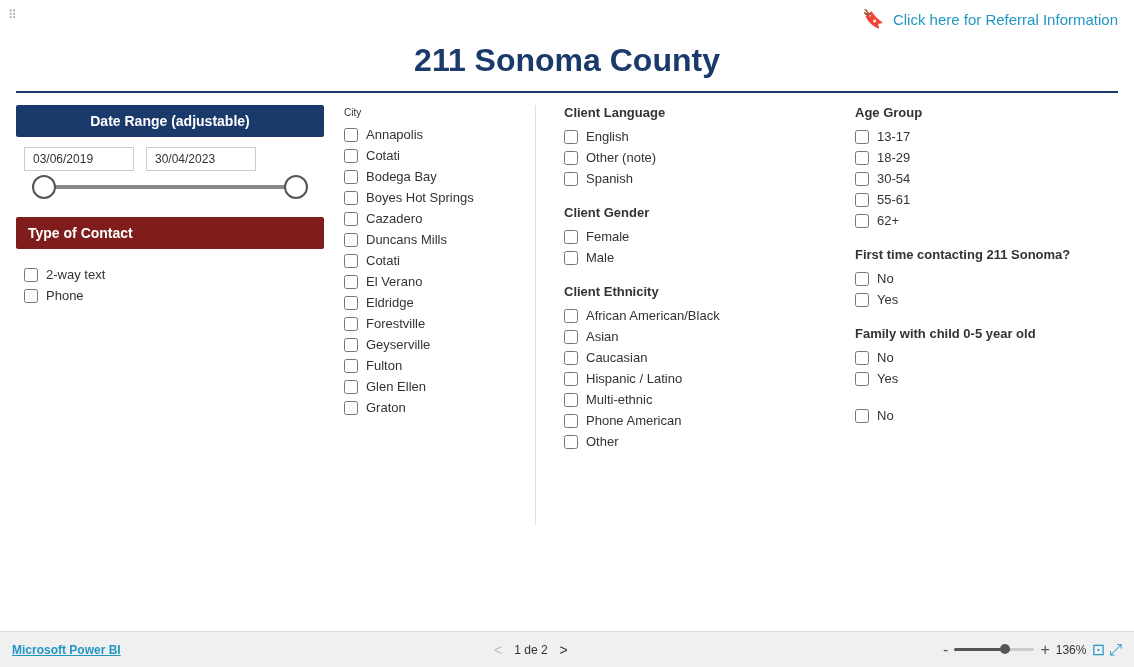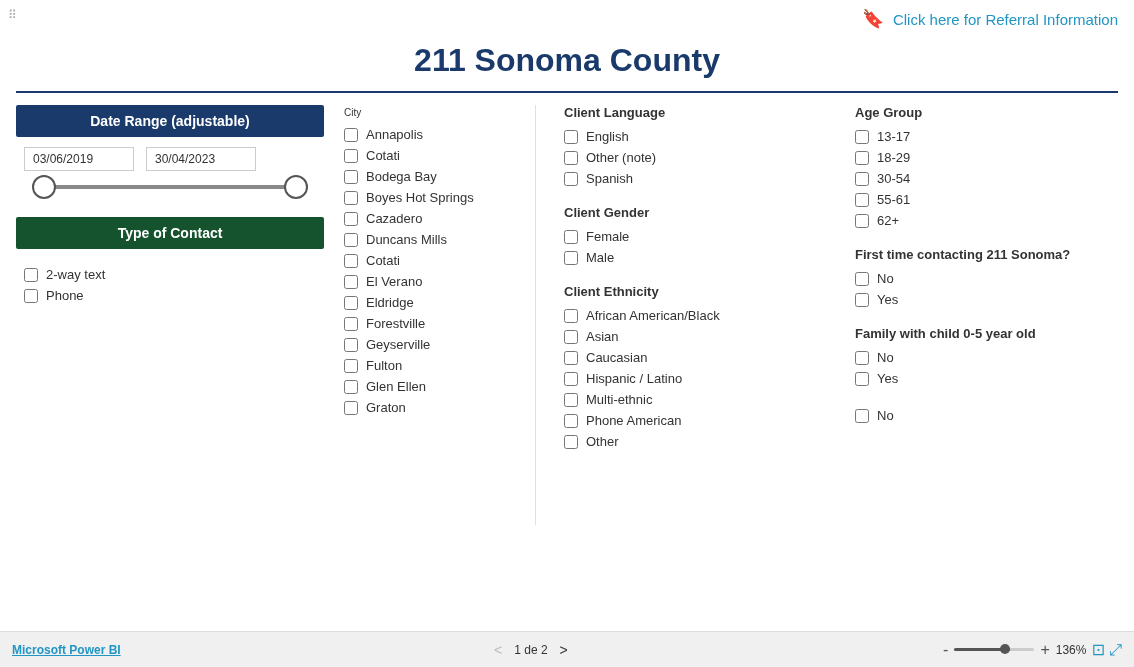--- a/index.html
+++ b/index.html
@@ -106,25 +106,25 @@
       background: #fff;
       border: 2px solid #555;
       border-radius: 50%;
       top: -10px;
       cursor: pointer;
     }
     .slider-thumb.left { left: 0; }
     .slider-thumb.right { right: 0; }
 
     .type-of-contact-header {
-      background: #14532d;
+      background: #7f1d1d;
       color: #fff;
       font-weight: 700;
       font-size: 14px;
-      text-align: center;
+      text-align: left;
       padding: 8px 12px;
       border-radius: 2px;
       margin-top: 12px;
     }
 
     .checkbox-list {
       padding: 15px 8px;
     }
     .checkbox-item {
       display: flex;

